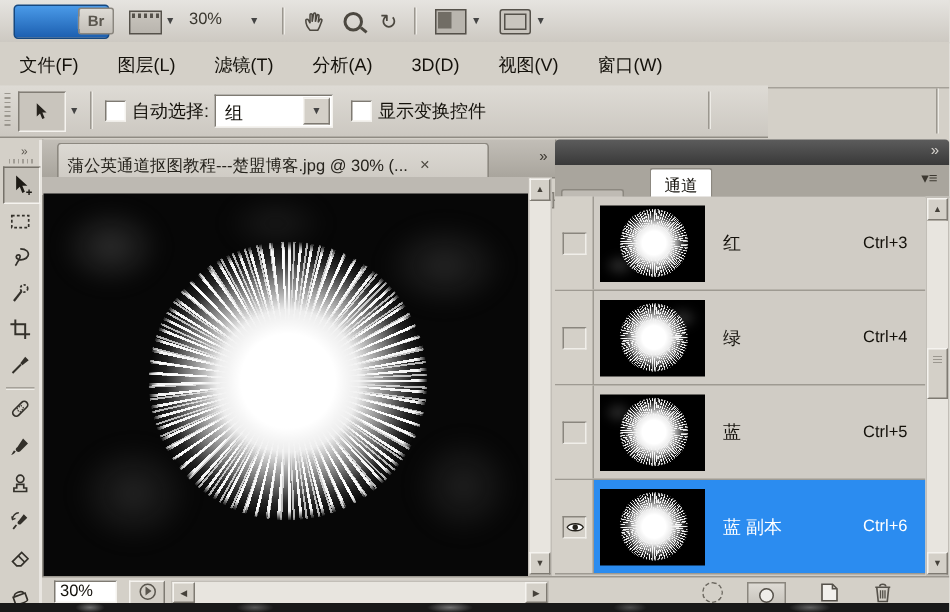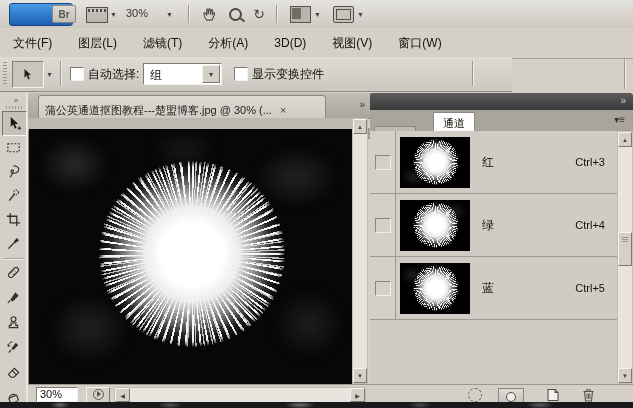--- a/index.html
+++ b/index.html
@@ -439,20 +439,37 @@
       <div class="chbody">
         <div class="thumb">
           <div class="blob" style="left:2px;top:4px;width:20px;height:16px;background:radial-gradient(closest-side,rgba(120,120,120,.4),transparent);"></div>
           <div class="dand" style="left:13px;top:2px;width:46px;height:46px;"></div>
         </div>
         <span class="chname">蓝</span>
         <span class="chkey">Ctrl+5</span>
       </div>
     </div>
 
+    <div class="chrow selected">
+      <div class="eyecell">
+        <div class="eyewell">
+          <svg width="13" height="9" viewBox="0 0 14 10">
+              <path d="M1 5 C3 1.5 11 1.5 13 5 C11 8.5 3 8.5 1 5 Z" fill="#fff" stroke="#26231d" stroke-width="1"></path>
+              <circle cx="7" cy="5" r="2" fill="#26231d"></circle>
+            </svg>
+        </div>
+      </div>
+      <div class="chbody">
+        <div class="thumb">
+          <div class="dand" style="left:13px;top:2px;width:46px;height:46px;"></div>
+        </div>
+        <span class="chname">蓝 副本</span>
+        <span class="chkey">Ctrl+6</span>
+      </div>
+    </div>
   </div>
 
   <div class="abs sb-track" style="left:617px;top:131px;width:16px;height:253px;">
     <div class="sb-btn" style="left:0;top:0;width:14px;height:15px;">▲</div>
     <div class="sb-thumb" style="left:0;top:100px;width:14px;height:34px;">
         <i></i>
       </div>
     <div class="sb-btn" style="left:0;bottom:0;width:14px;height:15px;">▼</div>
   </div>
 

